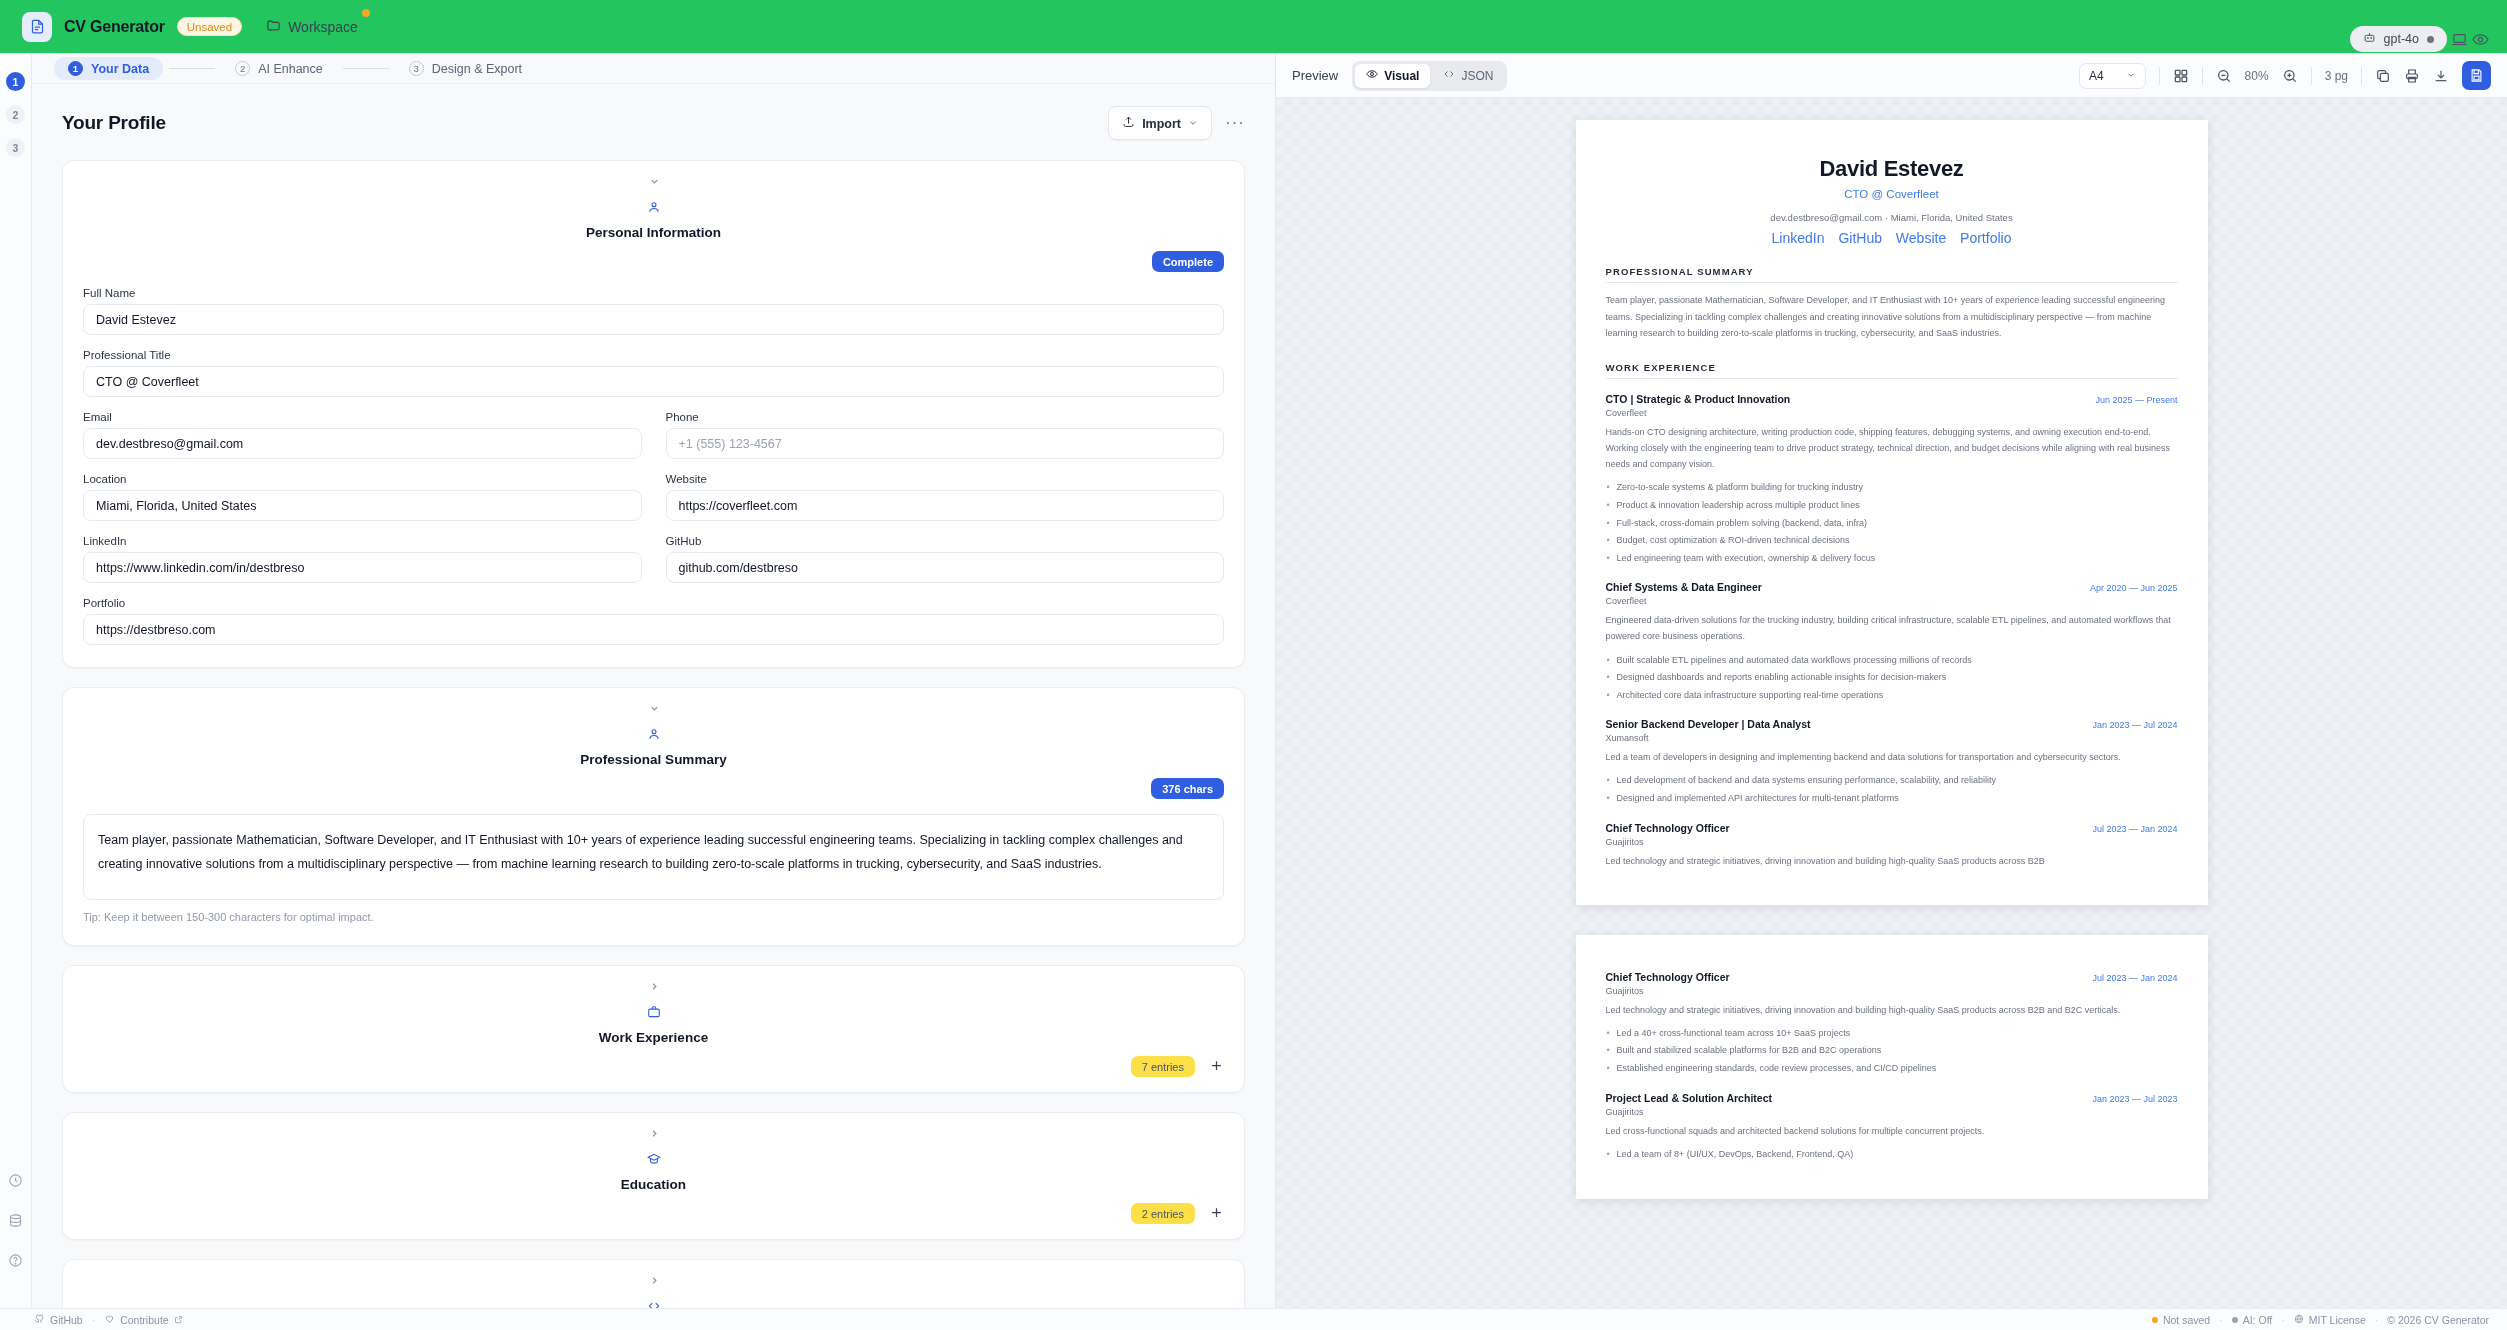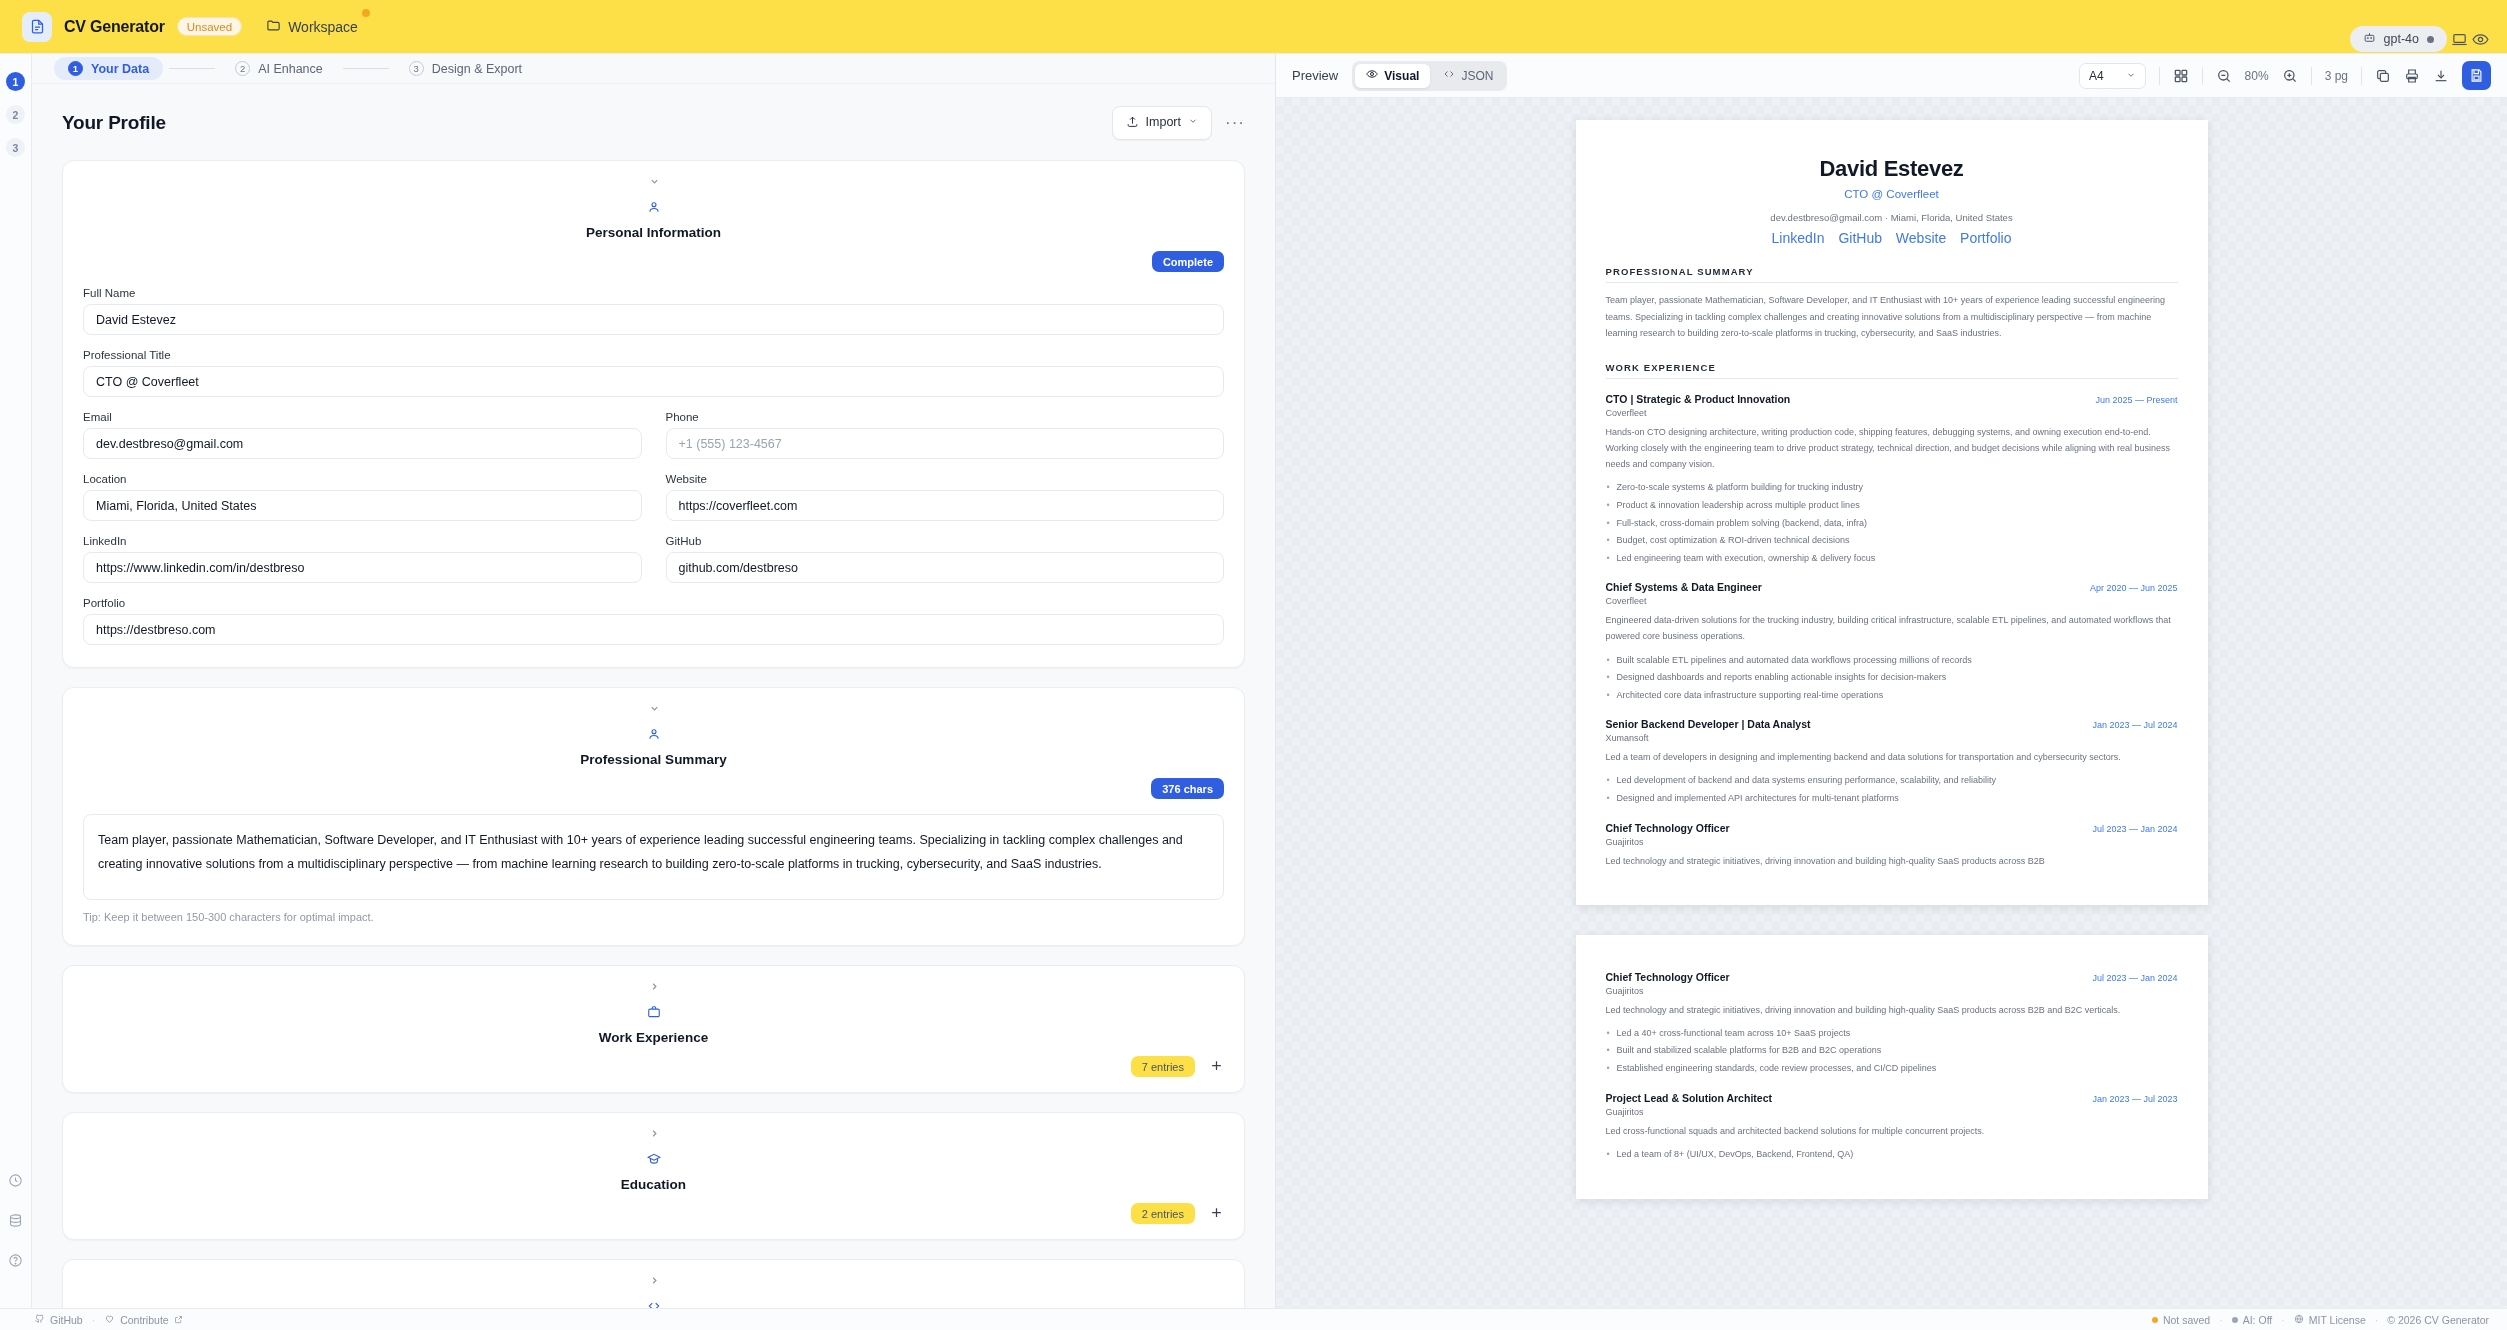--- a/index.html
+++ b/index.html
@@ -7,21 +7,21 @@
     width: 2507px; height: 1330px;
     font-family: "Liberation Sans", sans-serif;
     background: #f8fafc; color: #0f172a;
     overflow: hidden;
   }
   .app { display: flex; flex-direction: column; width: 2507px; height: 1330px; }
 
   
   .topbar {
     height: 54px; flex: 0 0 54px;
-    background: #fde047;
+    background: #22c55e;
     border-bottom: 1px solid #e8ecf1;
     display: flex; align-items: center; padding: 0 22px;
     position: relative;
   }
   .brand-icon {
     width: 30px; height: 30px; border-radius: 8px;
     background: #e5edfb; display: flex; align-items: center; justify-content: center;
     margin-right: 12px;
   }
   .brand-title { font-size: 16px; font-weight: 700; letter-spacing: -.2px; color: #111827; }
@@ -87,23 +87,23 @@
     border: 1px solid #c3cbd6; color: #6b7785; background: transparent;
   }
   .step.active .step-n { background: #2f5fe0; color: #fff; border-color: #2f5fe0; }
   .step-line { width: 46px; height: 1px; background: #d9dfe7; margin: 0 6px; }
 
   .editor-scroll { flex: 1; overflow: hidden; padding: 22px 30px 0 30px; position: relative; }
   .page-head { display: flex; align-items: center; justify-content: space-between; margin-bottom: 20px; }
   .page-title { font-size: 19px; font-weight: 700; color: #111827; letter-spacing: -.2px; }
   .head-actions { display: flex; align-items: center; gap: 13px; }
   .btn-import {
-    display: flex; align-items: flex-start; gap: 7px;
+    display: flex; align-items: flex-end; gap: 7px;
     background: #fff; border: 1px solid #e2e7ee; border-radius: 8px;
-    padding: 8px 13px; font-size: 12.5px; color: #26303d; font-weight: 400;
+    padding: 8px 13px; font-size: 12.5px; color: #26303d; font-weight: 700;
     box-shadow: 0 1px 1px rgba(16,24,40,.04); cursor: pointer;
   }
   .btn-dots { color: #6b7280; font-size: 17px; cursor: pointer; letter-spacing: 1px; }
 
   .card {
     background: #fff; border: 1px solid #eaeef3; border-radius: 12px;
     box-shadow: 0 1px 2px rgba(16,24,40,.04);
     margin-bottom: 19px;
   }
   .card-head {

